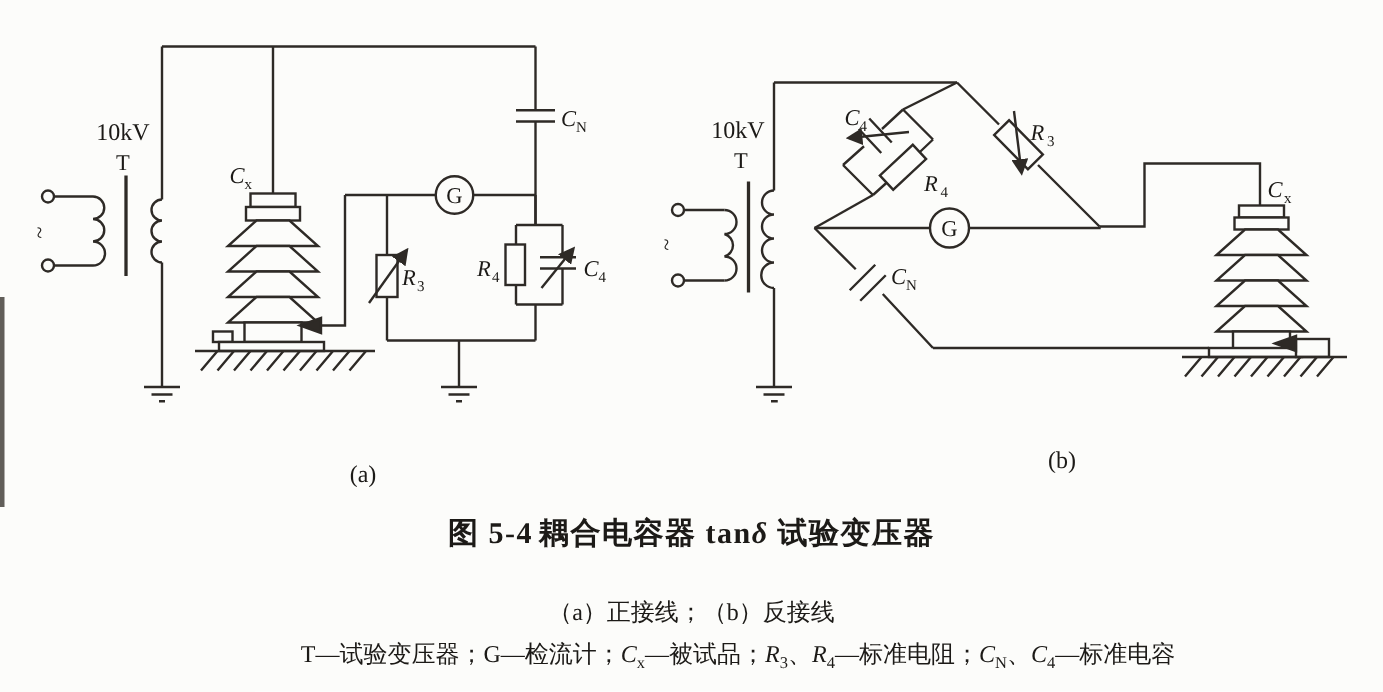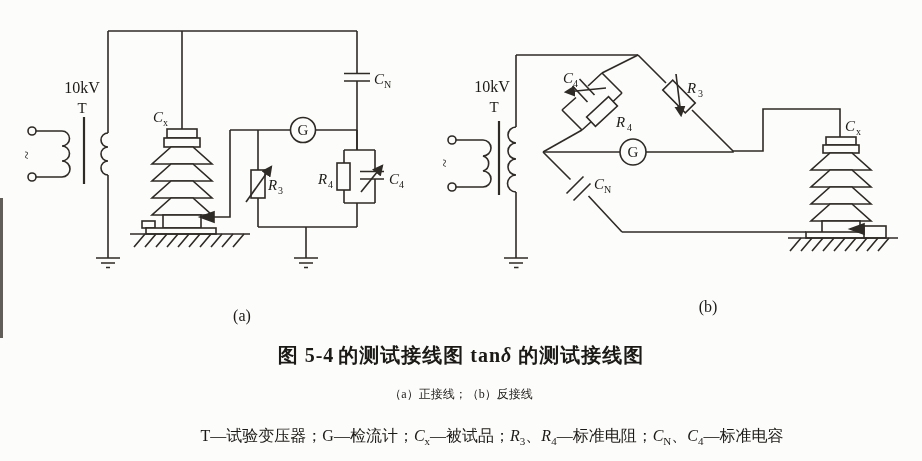--- a/index.html
+++ b/index.html
@@ -9,21 +9,21 @@
   svg{position:absolute;left:0;top:0;}
   svg text{font-family:"Liberation Serif","DejaVu Serif",serif;fill:#1c1a17;}
   .lbl-main{font-style:italic;font-size:15px;}
   .lbl-sub{font-size:10px;}
   .lbl-plain{font-size:15px;}
   .lbl-volt{font-size:16px;}
   .lbl-sublabel{font-size:16px;}
   .caption{position:absolute;left:0;width:922px;text-align:center;}
   .cap-title{top:342px;font-size:20px;font-weight:600;letter-spacing:1px;}
   .cap-title .fignum{margin-right:4px;}
-  .cap-sub{top:386px;font-size:12px;text-align:center;}
+  .cap-sub{top:398px;font-size:16px;text-align:center;}
   .cap-legend{top:426px;font-size:16px;margin-left:31px;}
   .it{font-style:italic;}
   .sb{font-size:11px;vertical-align:-4px;}
 </style>
 </head>
 <body>
 
 <div class="figure">
   <div class="scan-edge"></div>
 
@@ -212,21 +212,21 @@
         <path d="M801,238 L790,251 M812,238 L801,251 M823,238 L812,251 M834,238 L823,251 M845,238 L834,251 M856,238 L845,251 M867,238 L856,251 M878,238 L867,251 M889,238 L878,251"></path>
       </g>
       <text class="lbl-main" x="845" y="131" stroke="none" fill="#1c1a17">C</text>
       <text class="lbl-sub" x="856" y="135" stroke="none" fill="#1c1a17">x</text>
 
       <text class="lbl-sublabel" x="708" y="312" text-anchor="middle" stroke="none" fill="#1c1a17">(b)</text>
     </g>
   </svg>
 
   <div class="caption cap-title">
-    <span class="fignum">图 5-4</span><span>的测试接线图 tan</span><span class="it">δ</span><span> 的测试接线图</span>
+    <span class="fignum">图 5-4</span><span>耦合电容器 tan</span><span class="it">δ</span><span> 试验变压器</span>
   </div>
 
   <div class="caption cap-sub">（a）正接线；（b）反接线</div>
 
   <div class="caption cap-legend">
     <span>T—试验变压器；G—检流计；</span><span class="it">C</span><span class="sb">x</span><span>—被试品；</span><span class="it">R</span><span class="sb">3</span><span>、</span><span class="it">R</span><span class="sb">4</span><span>—标准电阻；</span><span class="it">C</span><span class="sb">N</span><span>、</span><span class="it">C</span><span class="sb">4</span><span>—标准电容</span>
   </div>
 </div>
 
 </body></html>

